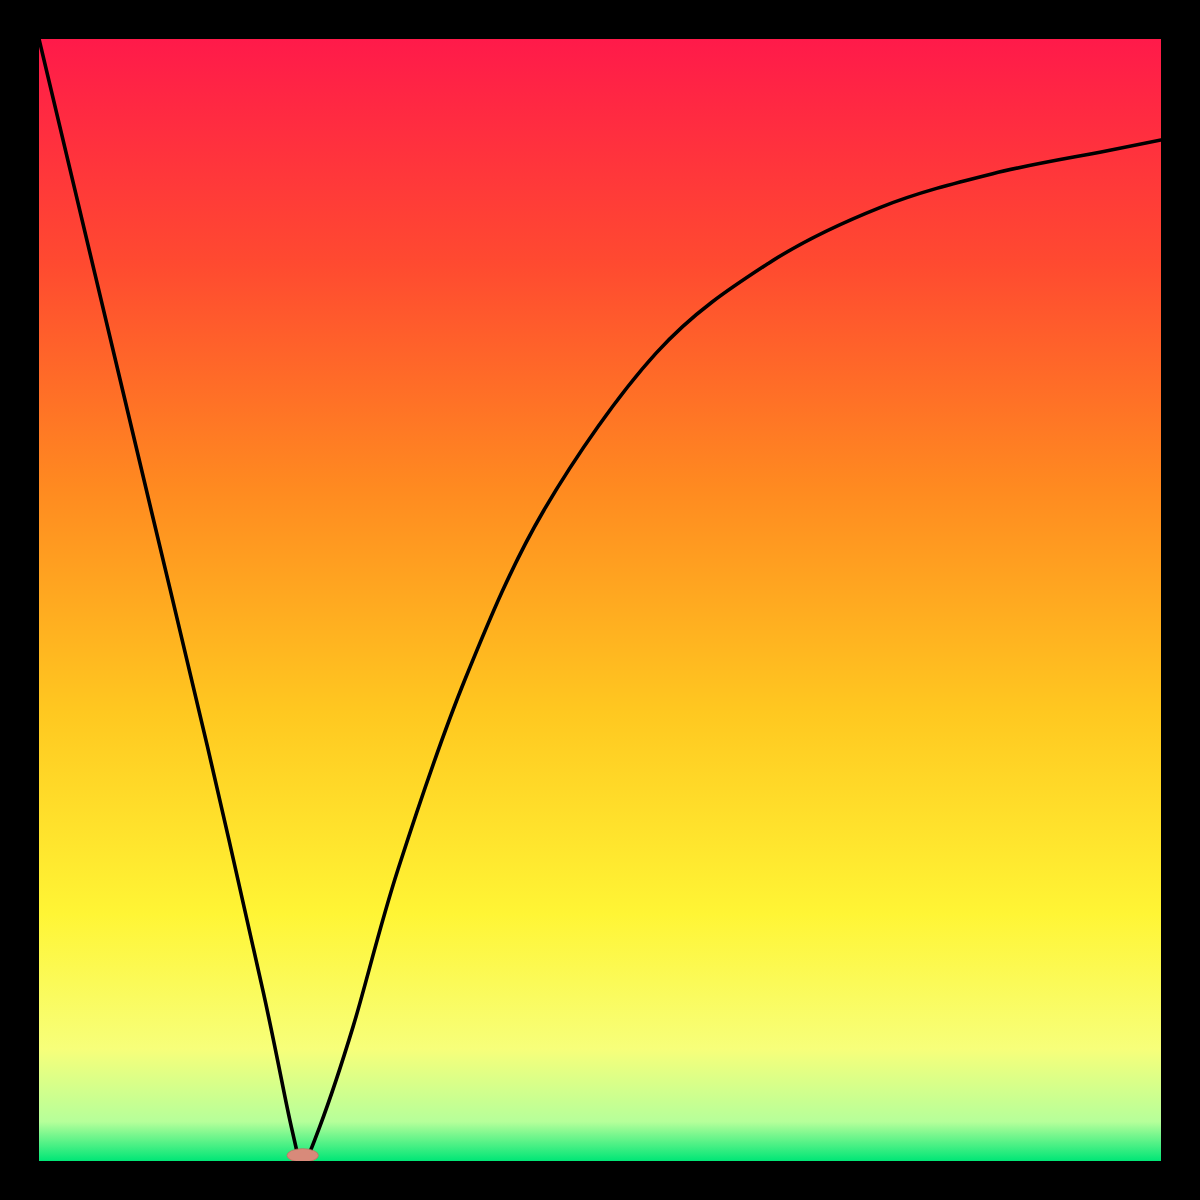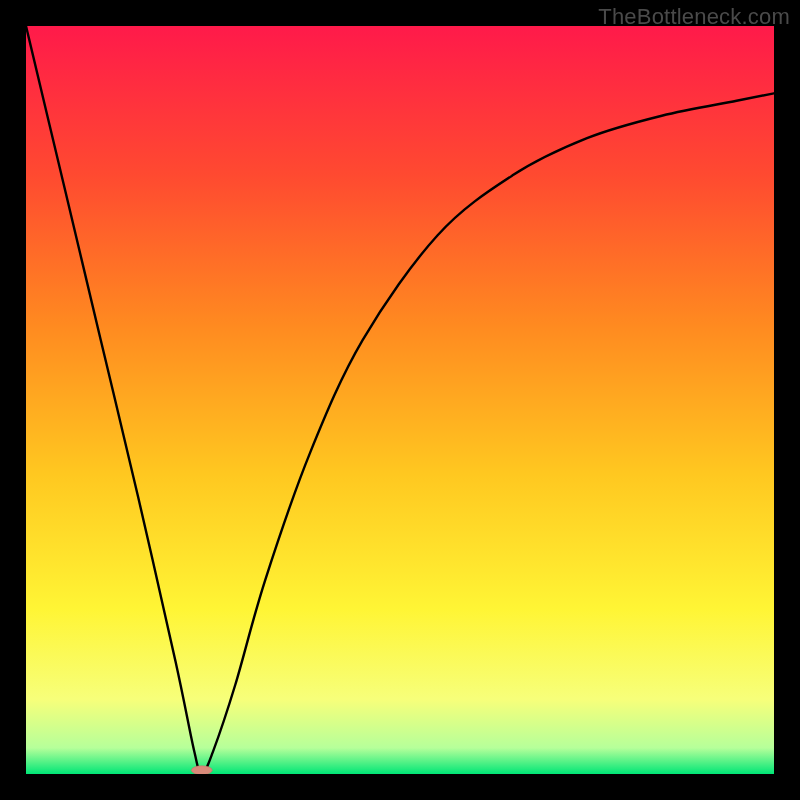--- a/index.html
+++ b/index.html
@@ -51,14 +51,13 @@
             <stop offset="90.00%" stop-color="#f7ff7a"></stop>
             <stop offset="96.50%" stop-color="#b6ff9a"></stop>
             <stop offset="100.00%" stop-color="#00e676"></stop>
           </linearGradient>
       </defs>
       <rect x="0" y="0" width="748" height="748" fill="url(#bg-grad)"></rect>
       <path id="curve-path" fill="none" stroke="#000000" stroke-width="2.4" stroke-linecap="round" stroke-linejoin="round" d="M 0.00 0.00 C 6.23 26.18, 24.93 104.72, 37.40 157.08 C 49.87 209.44, 62.33 261.80, 74.80 314.16 C 87.27 366.52, 99.73 417.63, 112.20 471.24 C 124.67 524.85, 140.25 593.41, 149.60 635.80 C 158.95 678.19, 163.94 706.86, 168.30 725.56 C 172.66 744.26, 172.66 748.00, 175.78 748.00 C 178.90 748.00, 181.39 740.52, 187.00 725.56 C 192.61 710.60, 200.71 686.91, 209.44 658.24 C 218.17 629.57, 226.89 592.17, 239.36 553.52 C 251.83 514.87, 268.03 466.25, 284.24 426.36 C 300.45 386.47, 315.41 350.31, 336.60 314.16 C 357.79 278.01, 386.47 236.87, 411.40 209.44 C 436.33 182.01, 461.27 165.81, 486.20 149.60 C 511.13 133.39, 536.07 122.17, 561.00 112.20 C 585.93 102.23, 610.87 95.99, 635.80 89.76 C 660.73 83.53, 691.90 78.54, 710.60 74.80 C 729.30 71.06, 741.77 68.57, 748.00 67.32 "></path>
       <ellipse id="marker-pill" fill="#d88a7a" stroke="#c07060" stroke-width="0.5" cx="175.78" cy="744.26" rx="10.47" ry="4.49"></ellipse>
     </svg>
   </div>
-  <div class="attribution">TheBottleneck.com</div>
 </div>
 
 </body></html>

